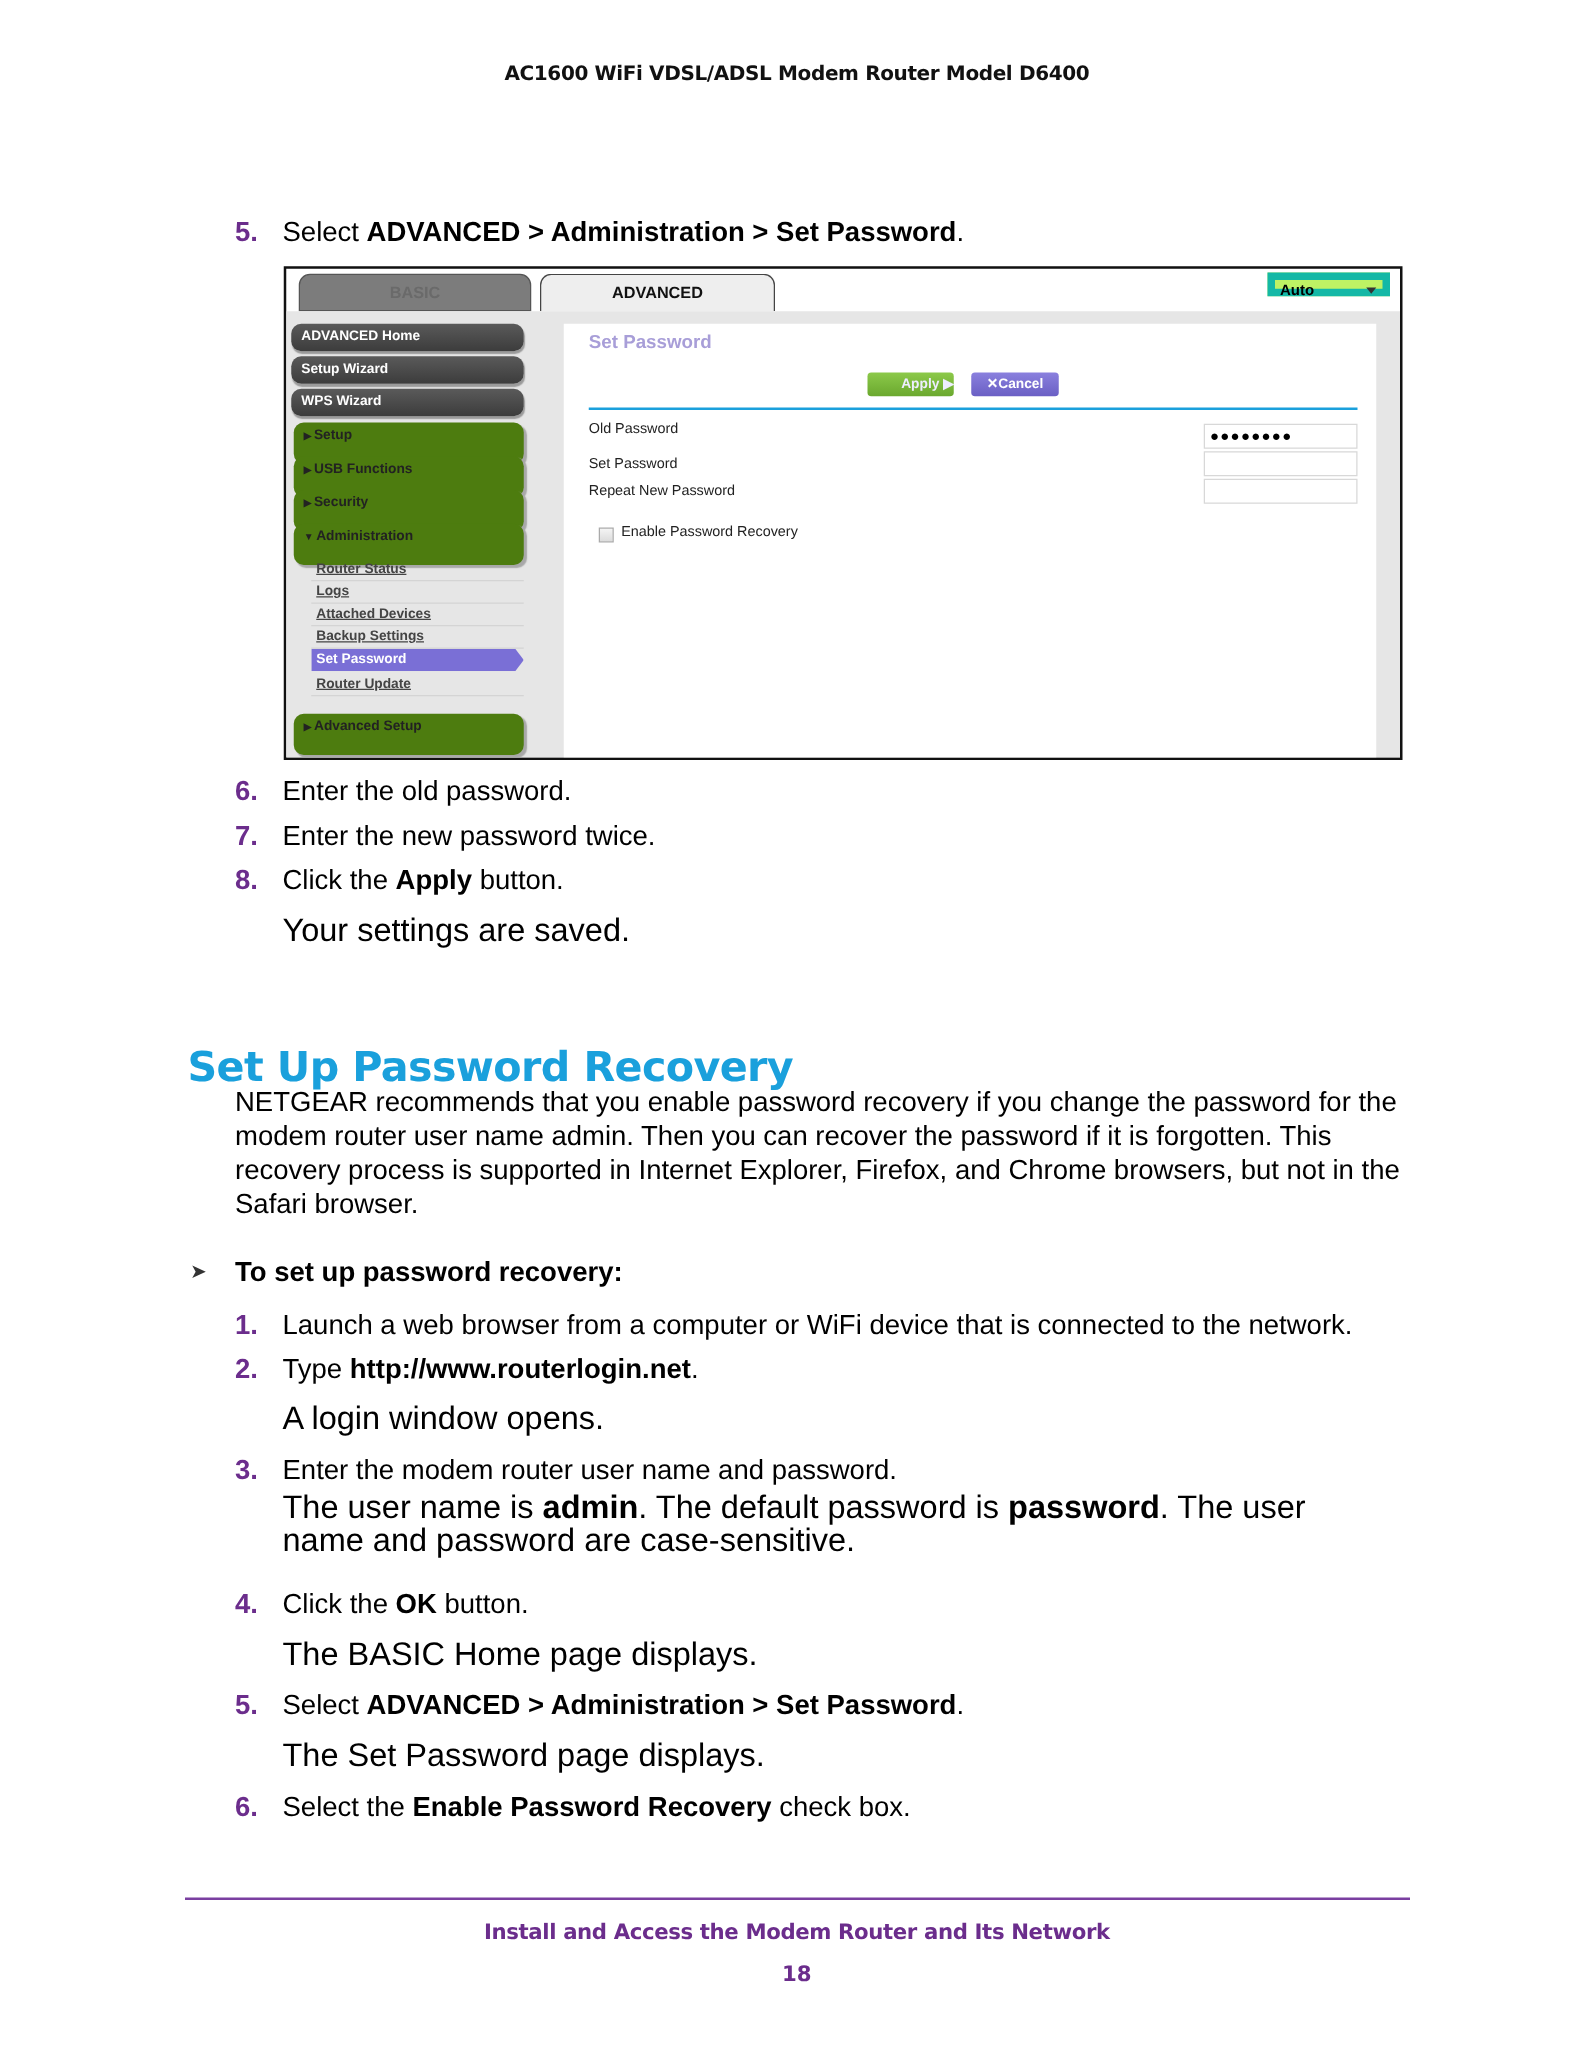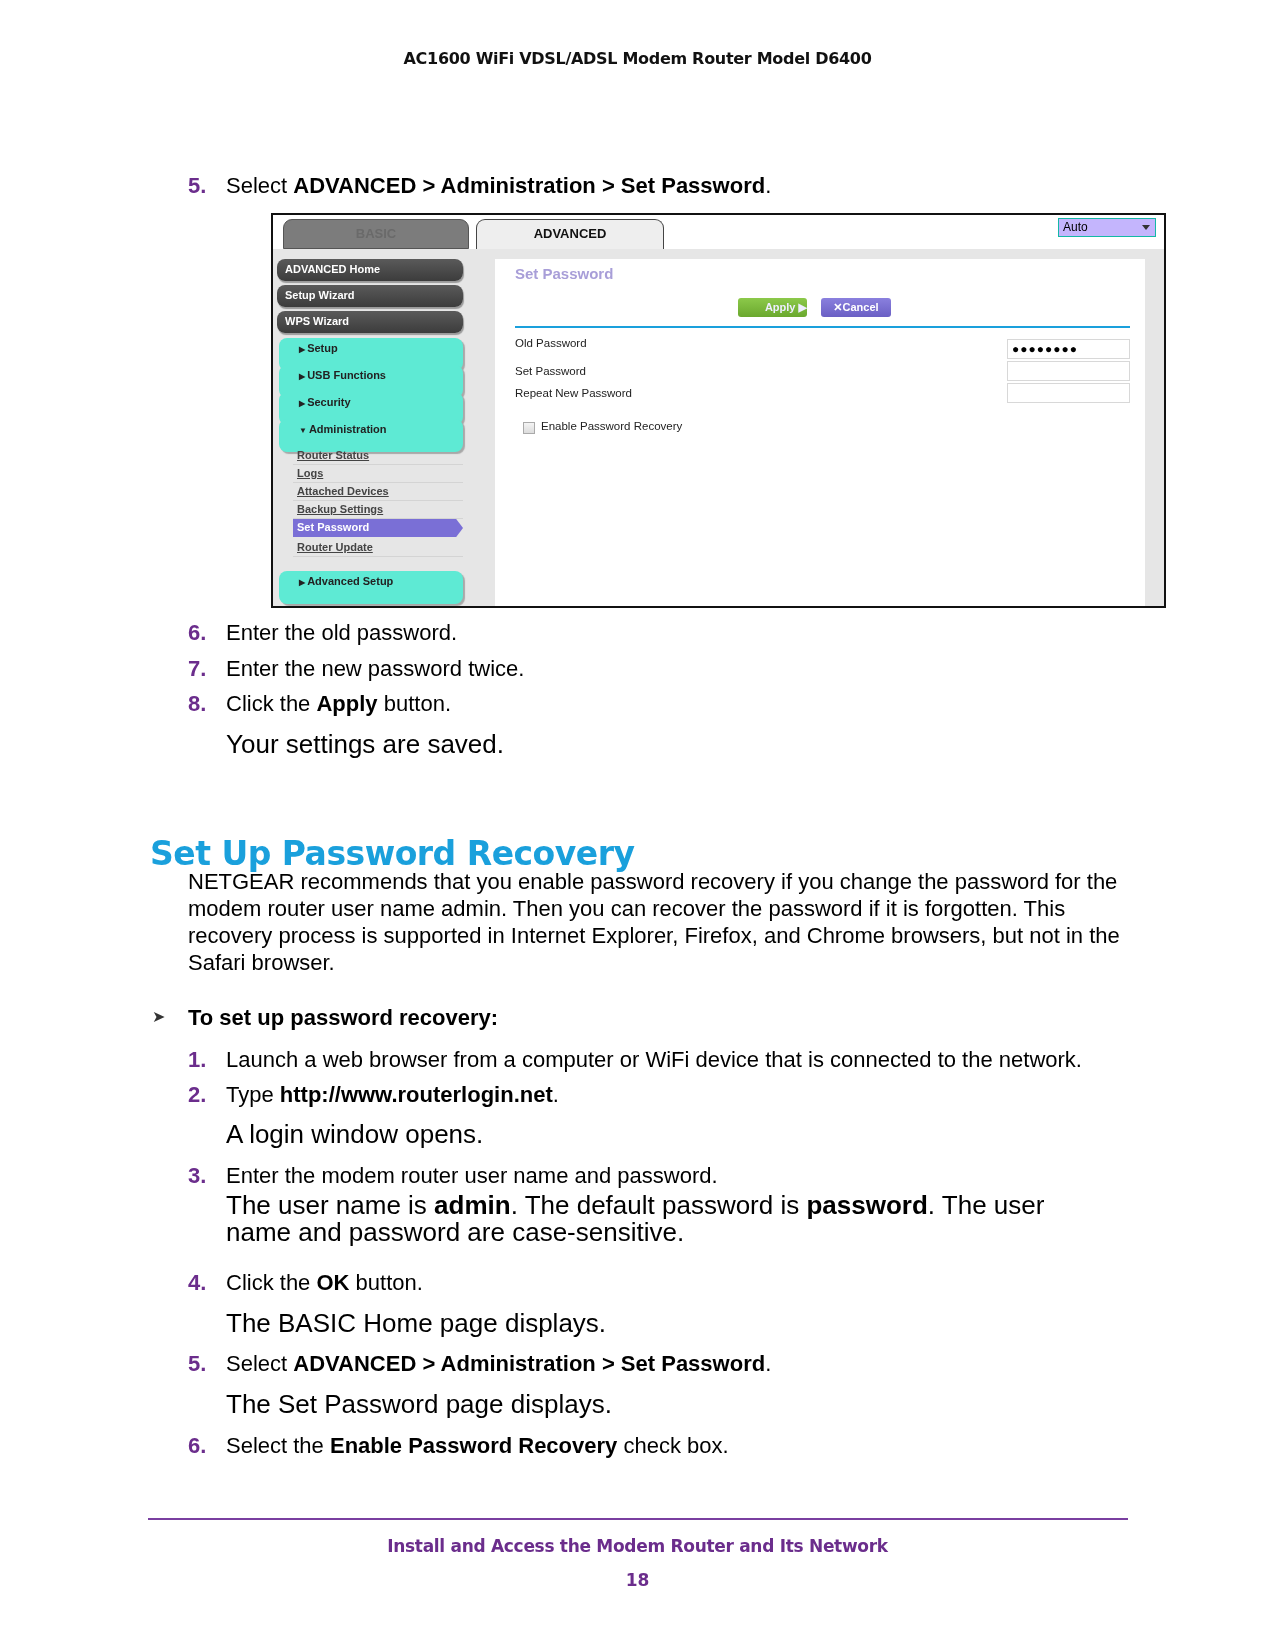--- a/index.html
+++ b/index.html
@@ -14,30 +14,30 @@
   .section-title { top: 790px; left: 150px; font-family: "DejaVu Sans", sans-serif; font-weight: bold; font-size: 33px; color: #1aa0dc; letter-spacing: -0.5px; margin-top: 44px; }
   .body-para { left: 188px; top: 868px; width: 950px; font-size: 22px; line-height: 27px; }
   .proc { top: 1005px; left: 152px; font-size: 22px; font-weight: bold; }
   .proc .arrow { position: absolute; left: 0; top: 2px; font-size: 16px; font-weight: normal; color: #333; }
   .proc .lbl { position: absolute; left: 36px; white-space: nowrap; }
   .footer-line { left: 148px; top: 1518px; width: 980px; height: 2px; background: #7a3fa0; }
   .footer-title { top: 1536px; left: 0; width: 1275px; text-align: center; font-family: "DejaVu Sans", sans-serif; font-weight: bold; font-size: 17px; color: #6b2d8c; letter-spacing: -0.3px; }
   .footer-page { top: 1570px; left: 0; width: 1275px; text-align: center; font-family: "DejaVu Sans", sans-serif; font-weight: bold; font-size: 17px; color: #6b2d8c; }
 
   
-  .shot { left: 227px; top: 213px; width: 895px; height: 395px; border: 2px solid #111; background: #fff; overflow: hidden; font-family: "Liberation Sans", sans-serif; margin-left: 44px; }
+  .shot { left: 227px; top: 213px; width: 895px; height: 395px; border: 2px solid #111; background: #fff; overflow: hidden; font-family: "Liberation Sans", sans-serif; }
   .tab { position: absolute; top: 4px; height: 30px; border-radius: 9px 9px 0 0; text-align: center; font-size: 13px; font-weight: bold; line-height: 28px; }
   .tab-basic { left: 10px; width: 186px; background: #7c7c7c; color: #6a6a6a; border: 1px solid #555; }
   .tab-adv { left: 203px; width: 188px; background: #eeeeee; color: #111; border: 1px solid #444; border-bottom: none; }
-  .lang-select { position: absolute; right: 8px; top: 3px; width: 98px; height: 19px; border: 1px solid #14b8a6; font-size: 12px; line-height: 17px; padding-left: 4px; background: #c4b5fd; }
+  .lang-select { position: absolute; right: 8px; top: 3px; width: 98px; height: 19px; border: 6px solid #14b8a6; font-size: 12px; line-height: 17px; padding-left: 4px; background: #bef264; font-weight: bold; }
   .lang-select .caret { position: absolute; right: 5px; top: 6px; width: 0; height: 0; border-left: 4px solid transparent; border-right: 4px solid transparent; border-top: 5px solid #333; }
   .shot-body { position: absolute; top: 34px; left: 0; right: 0; bottom: 0; background: #e6e6e6; }
   .side { position: absolute; left: 4px; top: 10px; width: 186px; }
   .dark-btn { position: absolute; left: 0; width: 186px; height: 22px; border-radius: 8px; background: linear-gradient(#5a5a5a, #3c3c3c); color: #fff; font-size: 11px; font-weight: bold; line-height: 21px; padding-left: 8px; box-shadow: 1px 2px 1px #9a9a9a; }
-  .light-btn { position: absolute; left: 2px; width: 184px; height: 33px; border-radius: 8px; background: #5eead4; color: #222; font-size: 11px; font-weight: bold; line-height: 21px; padding-left: 20px; box-shadow: 2px 2px 1px #a8a8a8; }
+  .light-btn { position: absolute; left: 2px; width: 184px; height: 33px; border-radius: 8px; background: #4d7c0f; color: #222; font-size: 11px; font-weight: bold; line-height: 21px; padding-left: 8px; box-shadow: 2px 2px 1px #a8a8a8; }
   .light-btn .tri { font-size: 8px; margin-right: 2px; }
   .sub-link { position: absolute; left: 16px; width: 170px; height: 18px; font-size: 11px; font-weight: bold; color: #444; line-height: 17px; border-bottom: 1px solid #d4d4d4; padding-left: 4px; }
   .sub-link span { text-decoration: underline; }
   .sub-link.active { background: #7a6fd6; color: #fff; border-bottom: none; clip-path: polygon(0 0, 96% 0, 100% 50%, 96% 100%, 0 100%); }
   .sub-link.active span { text-decoration: none; }
   .content { position: absolute; left: 222px; top: 10px; width: 650px; bottom: 0; background: #fff; }
   .content-title { position: absolute; left: 20px; top: 6px; font-size: 15px; font-weight: bold; color: #a89ed8; }
   .apply-btn { position: absolute; left: 243px; top: 39px; width: 69px; height: 19px; border-radius: 3px; background: linear-gradient(#8cc94a, #6aa82e); color: #eef; font-size: 11px; font-weight: bold; text-align: right; line-height: 19px; }
   .cancel-btn { position: absolute; left: 326px; top: 39px; width: 70px; height: 19px; border-radius: 3px; background: linear-gradient(#8a80de, #6a5fc4); color: #fff; font-size: 11px; font-weight: bold; text-align: center; line-height: 19px; }
   .rule { position: absolute; left: 20px; top: 67px; width: 615px; height: 2px; background: #1aa0dc; }

